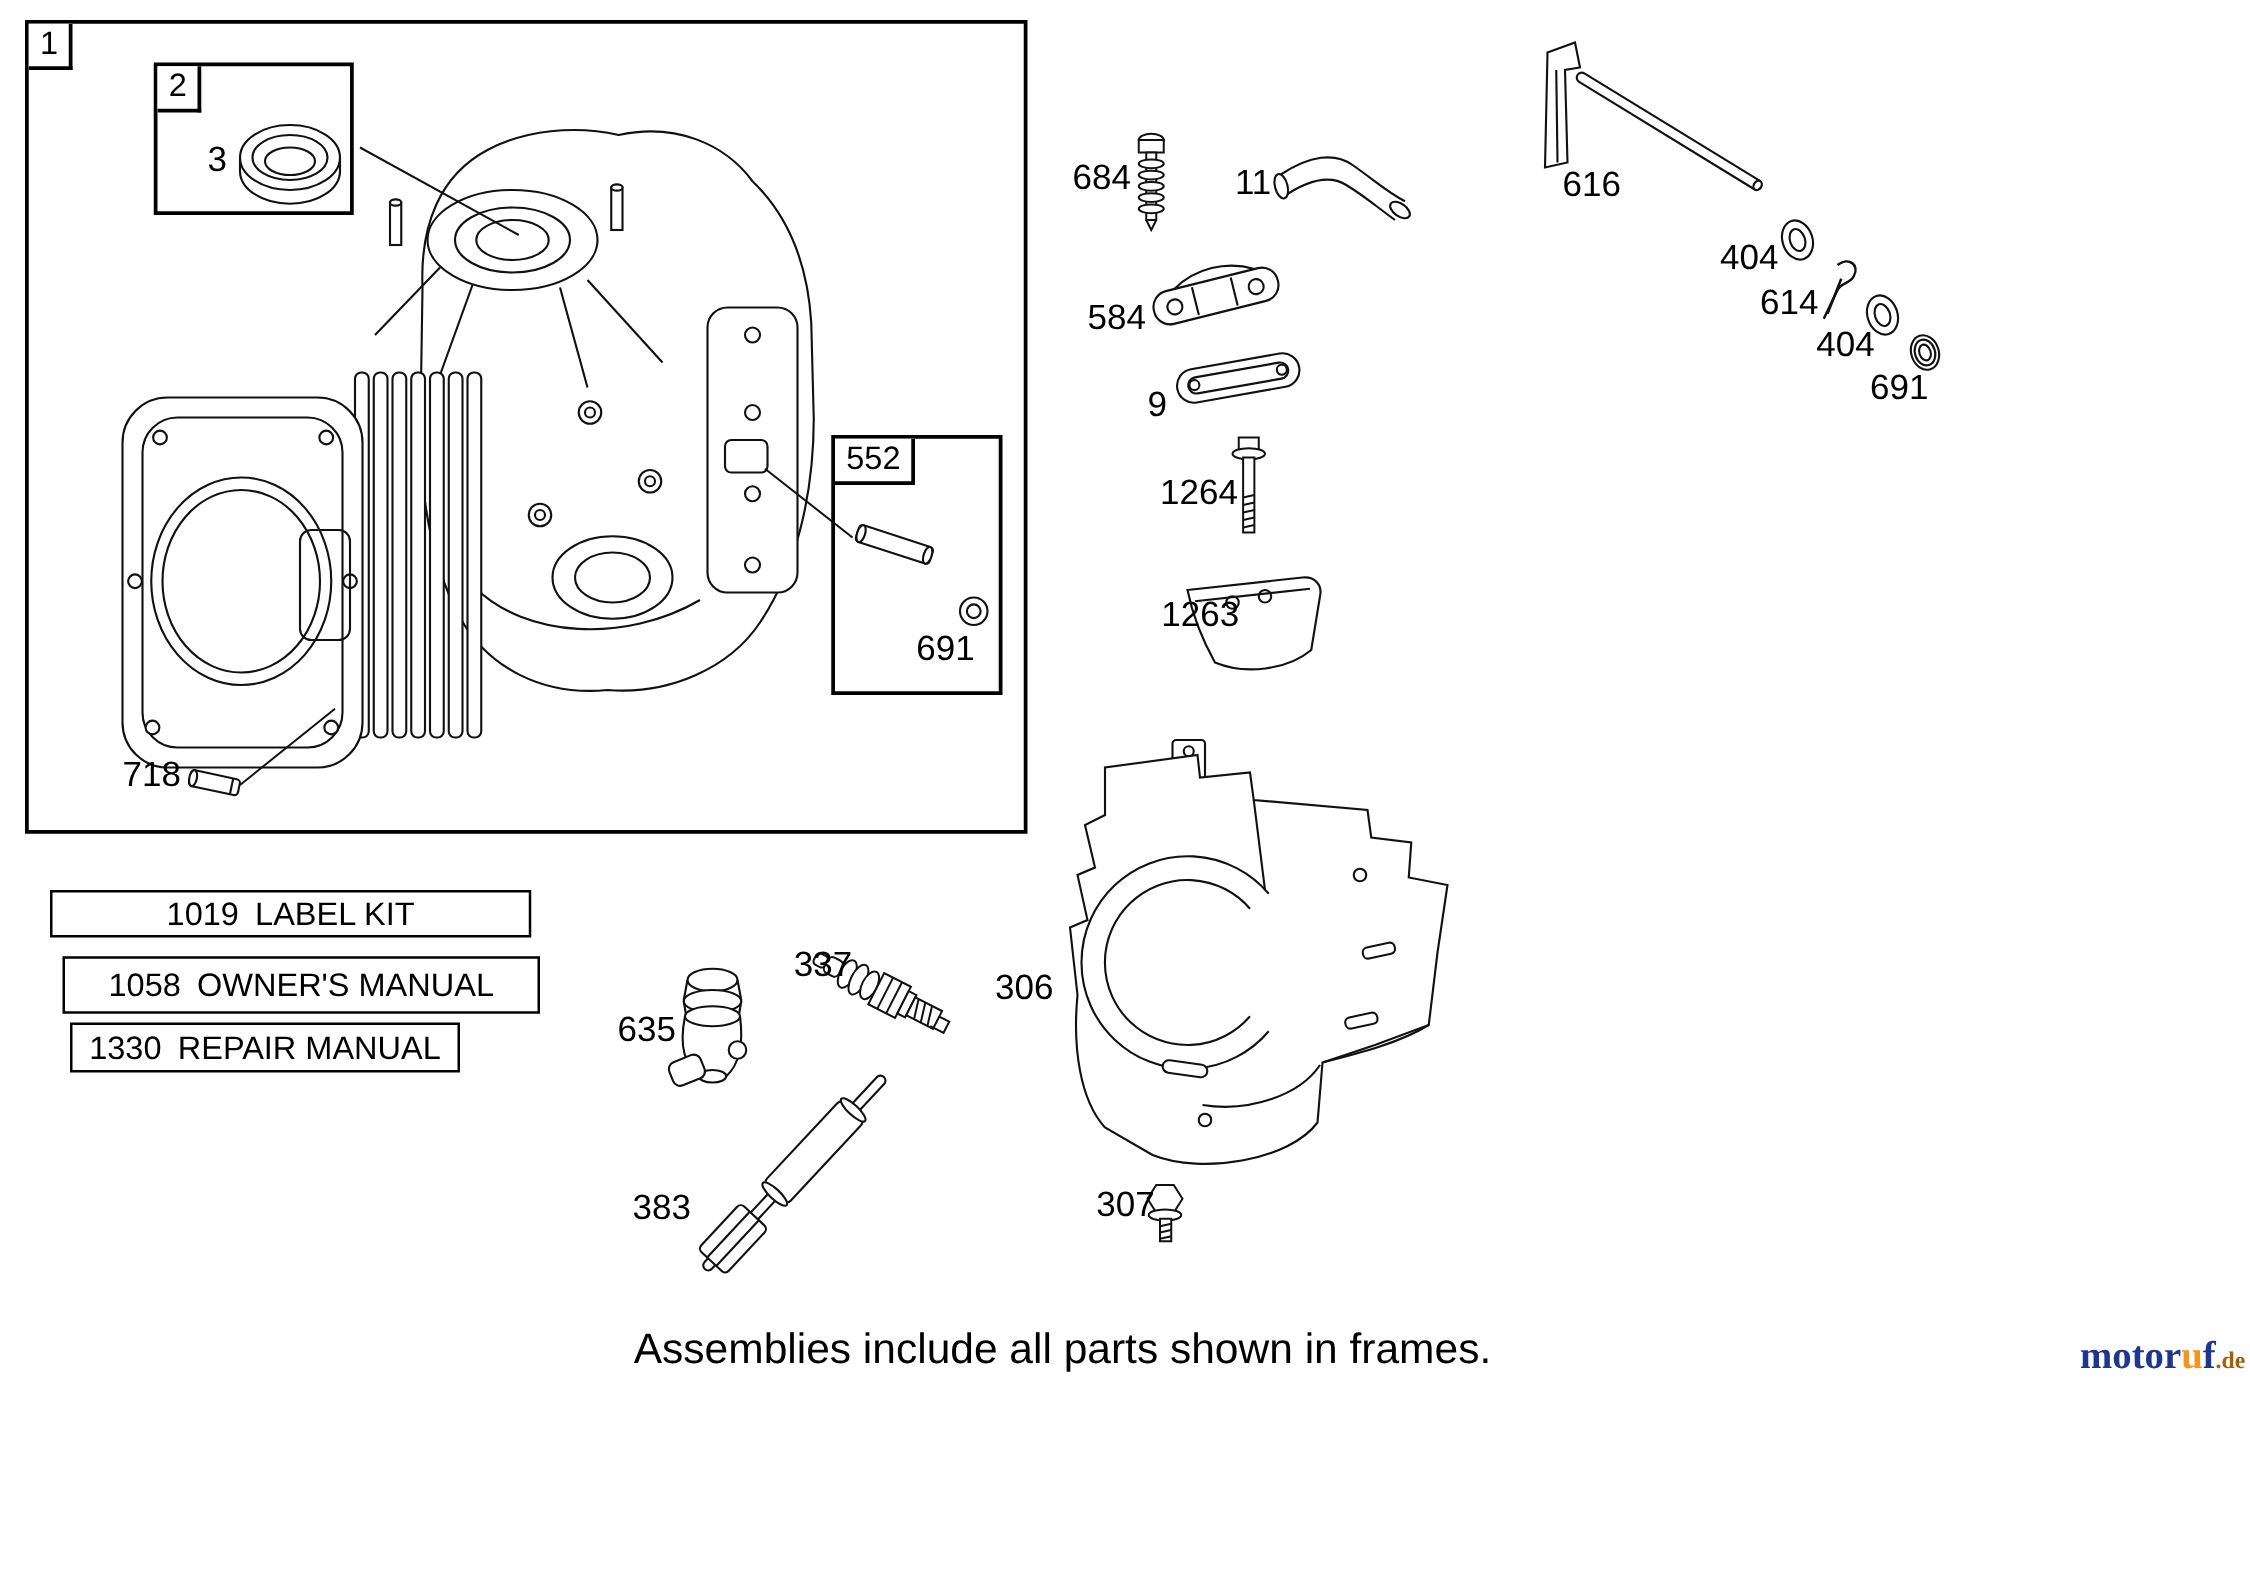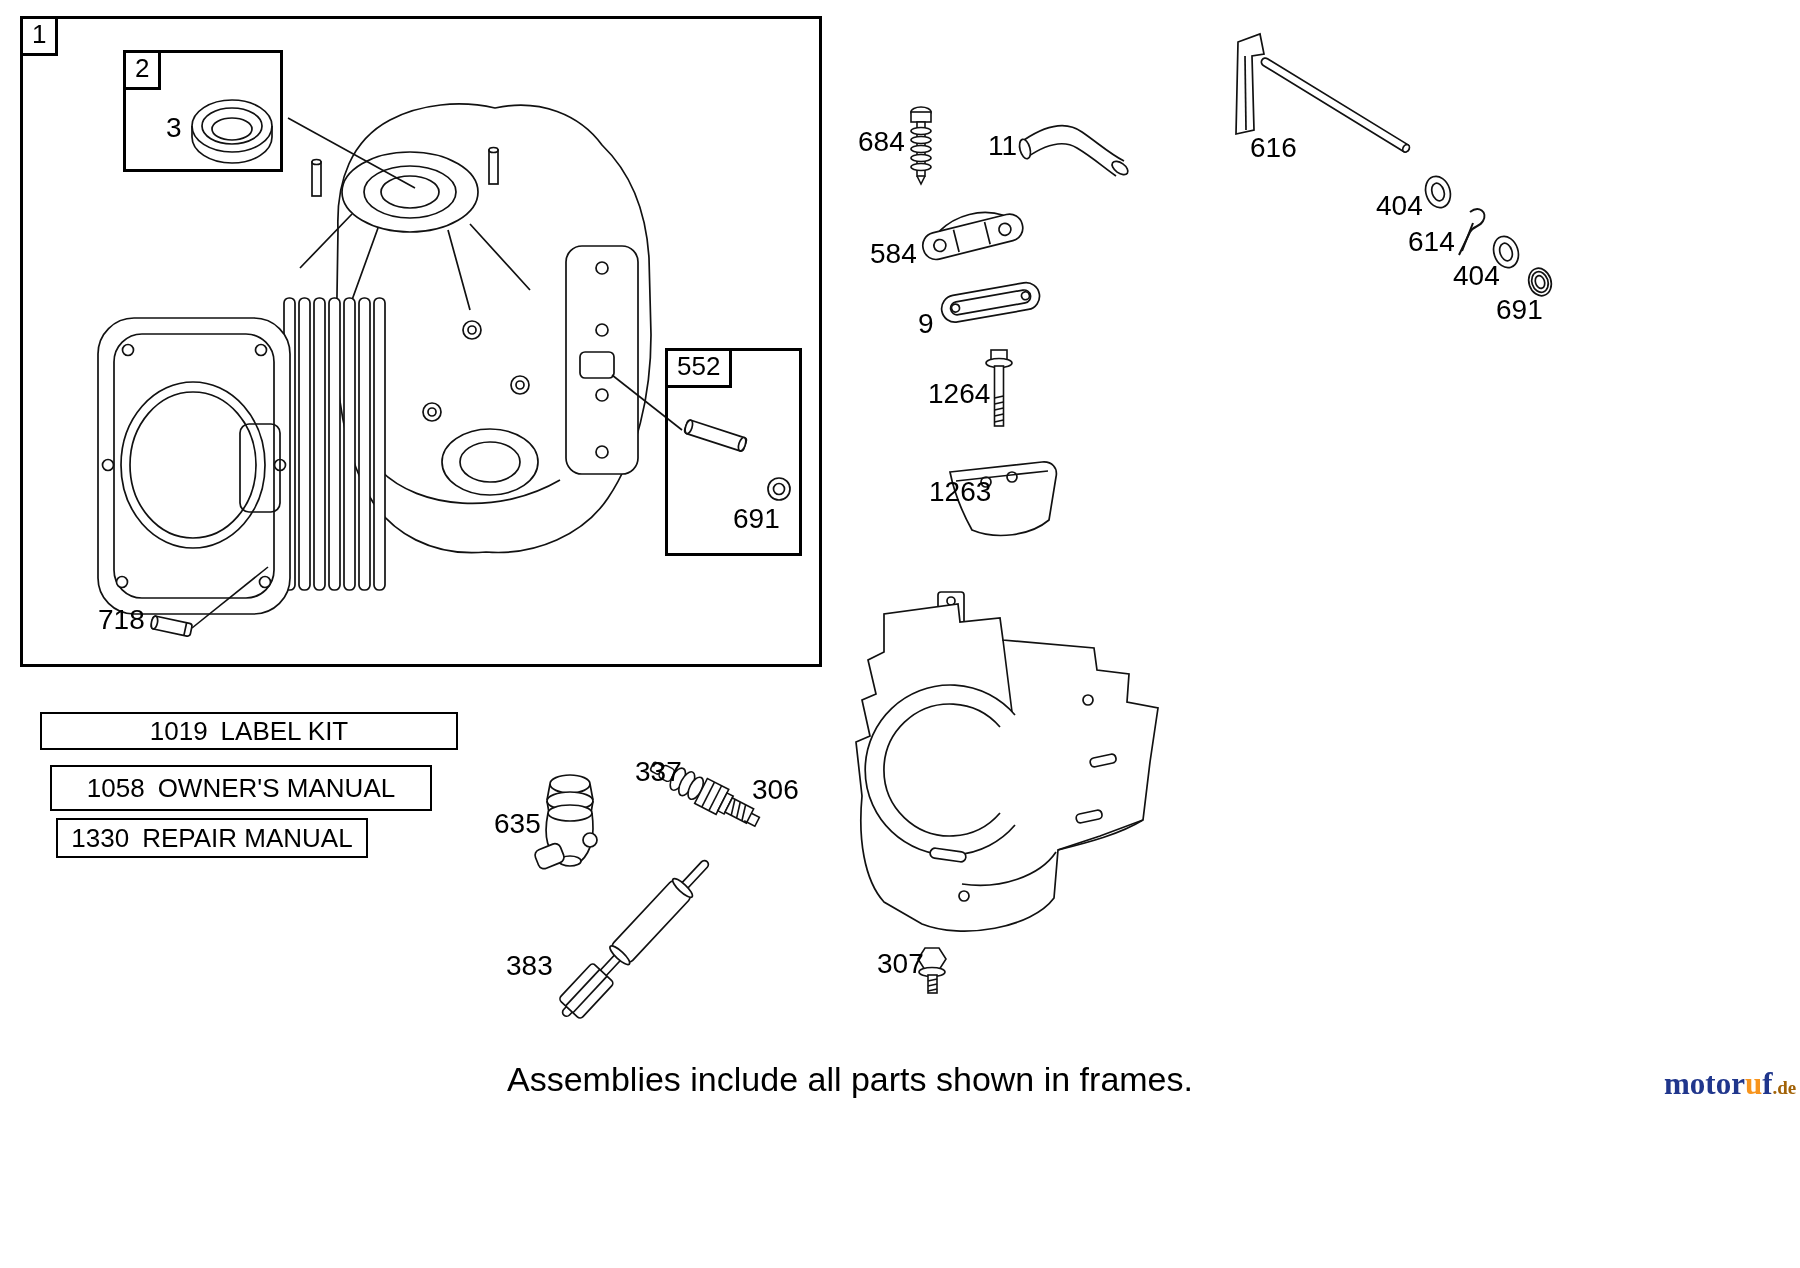--- a/index.html
+++ b/index.html
@@ -317,24 +317,24 @@
   <div class="plabel" style="left:1496px;top:294px;">691</div>
 
   <div class="plabel" style="left:870px; top:238px;">584</div>
   <div class="plabel" style="left:918px; top:308px;">9</div>
   <div class="plabel" style="left:928px; top:378px;">1264</div>
   <div class="plabel" style="left:883px; top:476px;margin-left:46px;">1263</div>
 
   <div class="plabel" style="left:494px; top:808px;">635</div>
   <div class="plabel" style="left:635px; top:756px;">337</div>
   <div class="plabel" style="left:506px; top:950px;">383</div>
-  <div class="plabel" style="left:752px; top:774px;">306</div>
+  <div class="plabel" style="left:796px; top:774px;">306</div>
   <div class="plabel" style="left:877px; top:948px;">307</div>
 
-  <div class="manual-box" style="left:40px; top:712px; width:418px; height:38px;">
+  <div class="manual-box" style="left:40px; top:712px; width:385px; height:38px;">
     <span>1019</span>
     <span>LABEL KIT</span>
   </div>
   <div class="manual-box" style="left:50px; top:765px; width:382px; height:46px;">
     <span>1058</span>
     <span>OWNER'S MANUAL</span>
   </div>
   <div class="manual-box" style="left:56px; top:818px; width:312px; height:40px;">
     <span>1330</span>
     <span>REPAIR MANUAL</span>

